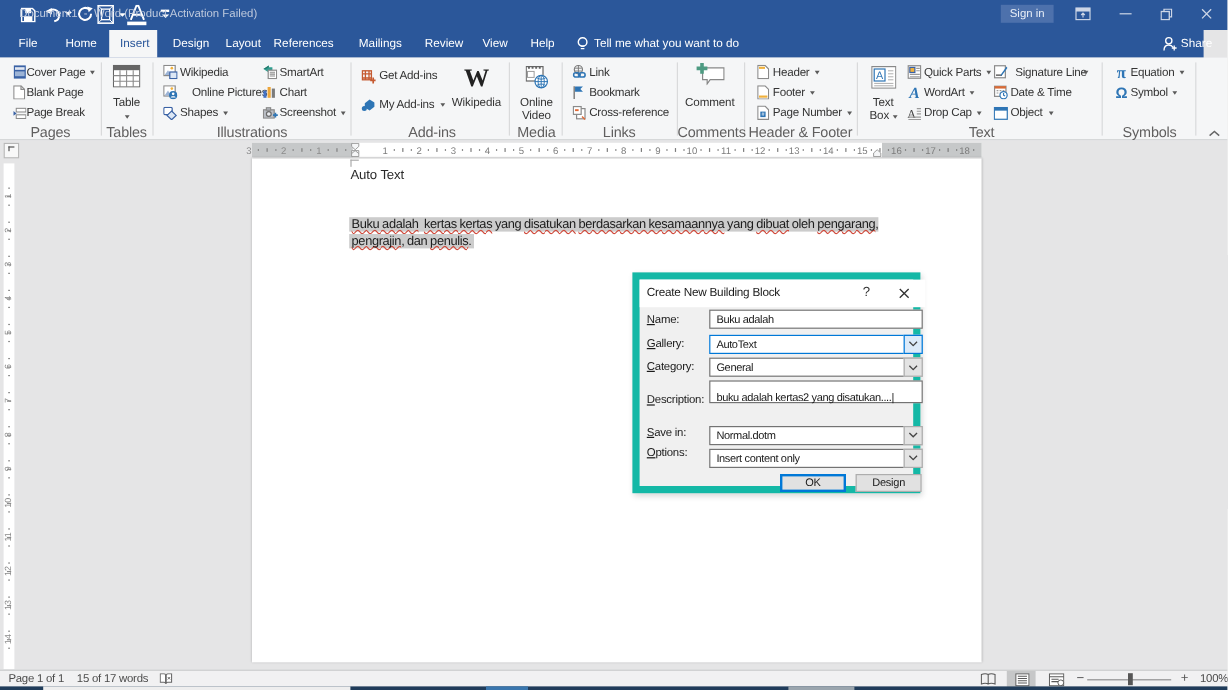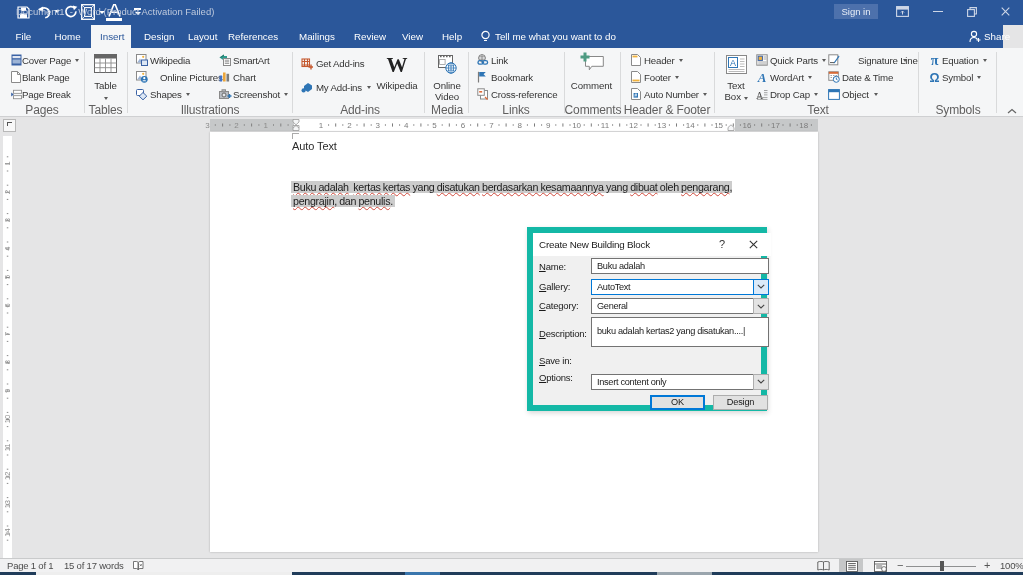--- a/index.html
+++ b/index.html
@@ -297,21 +297,21 @@
         <span class="caret"></span>
       </div>
 <div class="ri" style="left:631px;top:37.5px">
         <span style="display:inline-flex;width:13px;align-items:center">
           <svg width="10" height="12" viewBox="0 0 10 12">
             <path d="M0.5 0.5 h6 l3 3 v8 h-9 z" fill="#fff" stroke="#8a8a8a"></path>
             <rect x="2.6" y="5" width="4.4" height="4.6" fill="#2e75b5"></rect>
             <text x="4.8" y="8.8" font-size="4.5" fill="#fff" text-anchor="middle" font-family="Liberation Sans">#</text>
           </svg>
         </span>
-        <span class="lb" style="margin-left:0">Auto Number</span>
+        <span class="lb" style="margin-left:0">Page Number</span>
         <span class="caret"></span>
       </div>
 <div class="ri" style="left:756px;top:3.5px">
         <span style="display:inline-flex;width:14px;align-items:center">
           <svg width="12" height="12" viewBox="0 0 12 12">
             <rect x="0.8" y="0.8" width="10.4" height="10.4" fill="#fff" stroke="#8a8a8a"></rect>
             <rect x="2.2" y="2.2" width="4.2" height="4.2" fill="#f0b13c" stroke="#3a62a5"></rect>
             <path d="M7.5 3 h3 M7.5 5 h3 M2.2 8 h8.3 M2.2 10 h8.3" stroke="#9a9a9a" stroke-width="0.9"></path>
           </svg>
         </span>
@@ -338,21 +338,21 @@
         <span class="caret"></span>
       </div>
 <div class="ri" style="left:828px;top:3.5px">
         <span style="display:inline-flex;width:14px;align-items:center">
           <svg width="12" height="12" viewBox="0 0 12 12">
             <rect x="0.8" y="0.8" width="9" height="10" fill="#fff" stroke="#8a8a8a"></rect>
             <path d="M2 8.6 h5" stroke="#444" stroke-width="0.9"></path>
             <path d="M10.8 1.5 L6.5 7.5 L5.5 9.5 L7.2 8.4 L11.5 2.6 Z" fill="#2e75b5"></path>
           </svg>
         </span>
-        <span class="lb" style="margin-left:16px">Signature Line</span>
+        <span class="lb" style="margin-left:4px">Signature Line</span>
       </div>
 <div class="ri" style="left:903px;top:3.5px">
         <span class="caret" style="margin-left:0"></span>
       </div>
 <div class="ri" style="left:828px;top:20.5px">
         <span style="display:inline-flex;width:14px;align-items:center">
           <svg width="12" height="12" viewBox="0 0 12 12">
             <rect x="0.8" y="0.8" width="9.5" height="8.5" fill="#fff" stroke="#8a8a8a"></rect>
             <rect x="0.8" y="0.8" width="9.5" height="2" fill="#d86a36"></rect>
             <path d="M2.5 4.5 h1.5 M5 4.5 h1.5 M7.5 4.5 h1.5 M2.5 6.5 h1.5 M5 6.5 h1.5" stroke="#9a9a9a" stroke-width="0.9"></path>
@@ -629,22 +629,30 @@
         </div>
       </div>
 <div class="dfield" style="top:45.5px;height:16px;border-color:#0078d7">
         <span class="tx">AutoText</span>
         <div class="chev" style="background:#dbeaf9;border:1px solid #0078d7">
           <svg width="8" height="5" viewBox="0 0 8 5">
             <path d="M0.8 0.8 L4 4 L7.2 0.8" fill="none" stroke="#444" stroke-width="1.1"></path>
           </svg>
         </div>
       </div>
-<div class="dfield" style="top:84px;height:30px">
+<div class="dfield" style="top:84px;height:19px">
         <span class="tx" style="top:8px;transform:none">buku adalah kertas2 yang disatukan....<span style="font-weight:100">|</span></span>
+      </div>
+<div class="dfield" style="top:121.5px;height:16px">
+        <span class="tx">Normal.dotm</span>
+        <div class="chev" style="border:1px solid #adadad;background:#e3e3e3">
+          <svg width="8" height="5" viewBox="0 0 8 5">
+            <path d="M0.8 0.8 L4 4 L7.2 0.8" fill="none" stroke="#444" stroke-width="1.1"></path>
+          </svg>
+        </div>
       </div>
 <div class="dfield" style="top:140.5px;height:16px">
         <span class="tx">Insert content only</span>
         <div class="chev" style="border:1px solid #adadad;background:#e3e3e3">
           <svg width="8" height="5" viewBox="0 0 8 5">
             <path d="M0.8 0.8 L4 4 L7.2 0.8" fill="none" stroke="#444" stroke-width="1.1"></path>
           </svg>
         </div>
       </div>
 <div class="ab" style="left:117px;top:162px;width:55px;height:15px;background:#e1e1e1;border:2px solid #0078d7;font-size:9.2px;letter-spacing:-0.2px;text-align:center;line-height:11px;color:#1a1a1a">OK</div>

